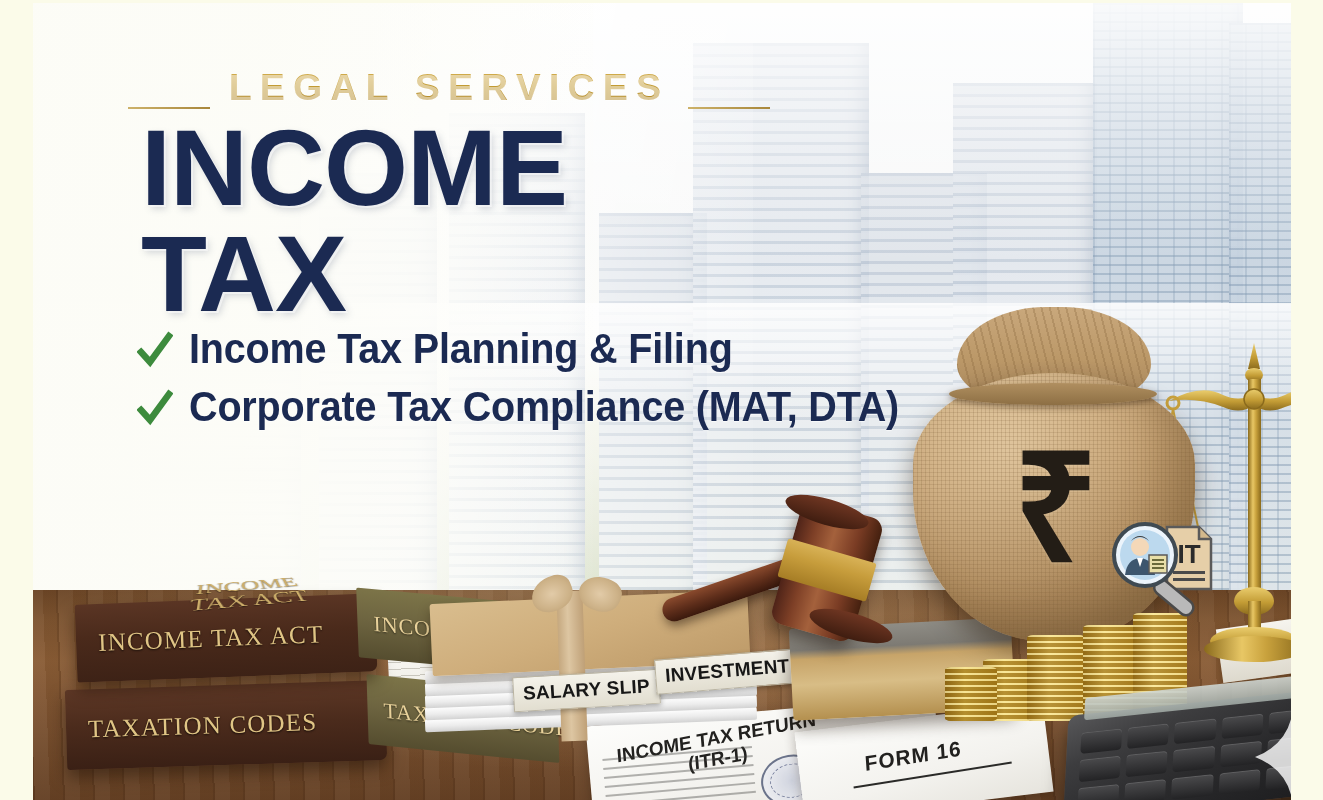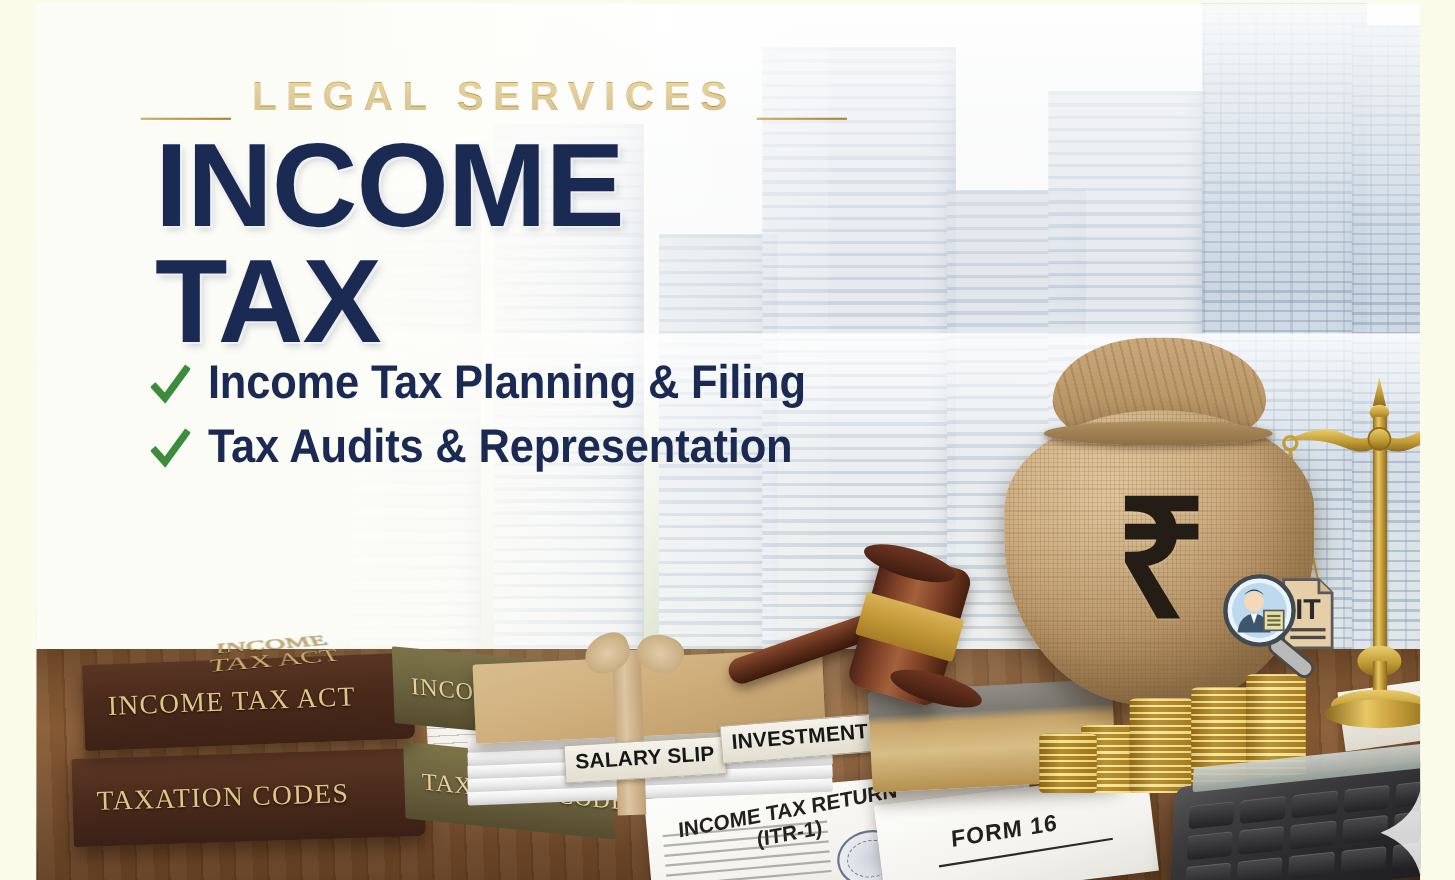--- a/index.html
+++ b/index.html
@@ -449,30 +449,30 @@
 
       <div class="bullet">
         <span class="check">
           <svg width="36" height="40" viewBox="0 0 36 40">
               <path d="M4 22 L13 32 L32 6" stroke="#3d8b3d" stroke-width="6.5" fill="none" stroke-linecap="square"></path>
             </svg>
         </span>
         <span class="bullet-label">Income Tax Planning &amp; Filing</span>
       </div>
 
-
-
       <div class="bullet">
         <span class="check">
           <svg width="36" height="40" viewBox="0 0 36 40">
               <path d="M4 22 L13 32 L32 6" stroke="#3d8b3d" stroke-width="6.5" fill="none" stroke-linecap="square"></path>
             </svg>
         </span>
-        <span class="bullet-label">Tax Audits &amp; Representation</span>
+        <span class="bullet-label">Corporate Tax Compliance (MAT, DTA)</span>
       </div>
+
+
 
     </div>
 
     <div class="ring-papers"></div>
 
     <div class="book book-top">
       <span class="book-spine-text">INCOME TAX ACT</span>
       <span class="book-cover-text">
         <span>INCOME</span><br>
         <span>TAX ACT</span>

